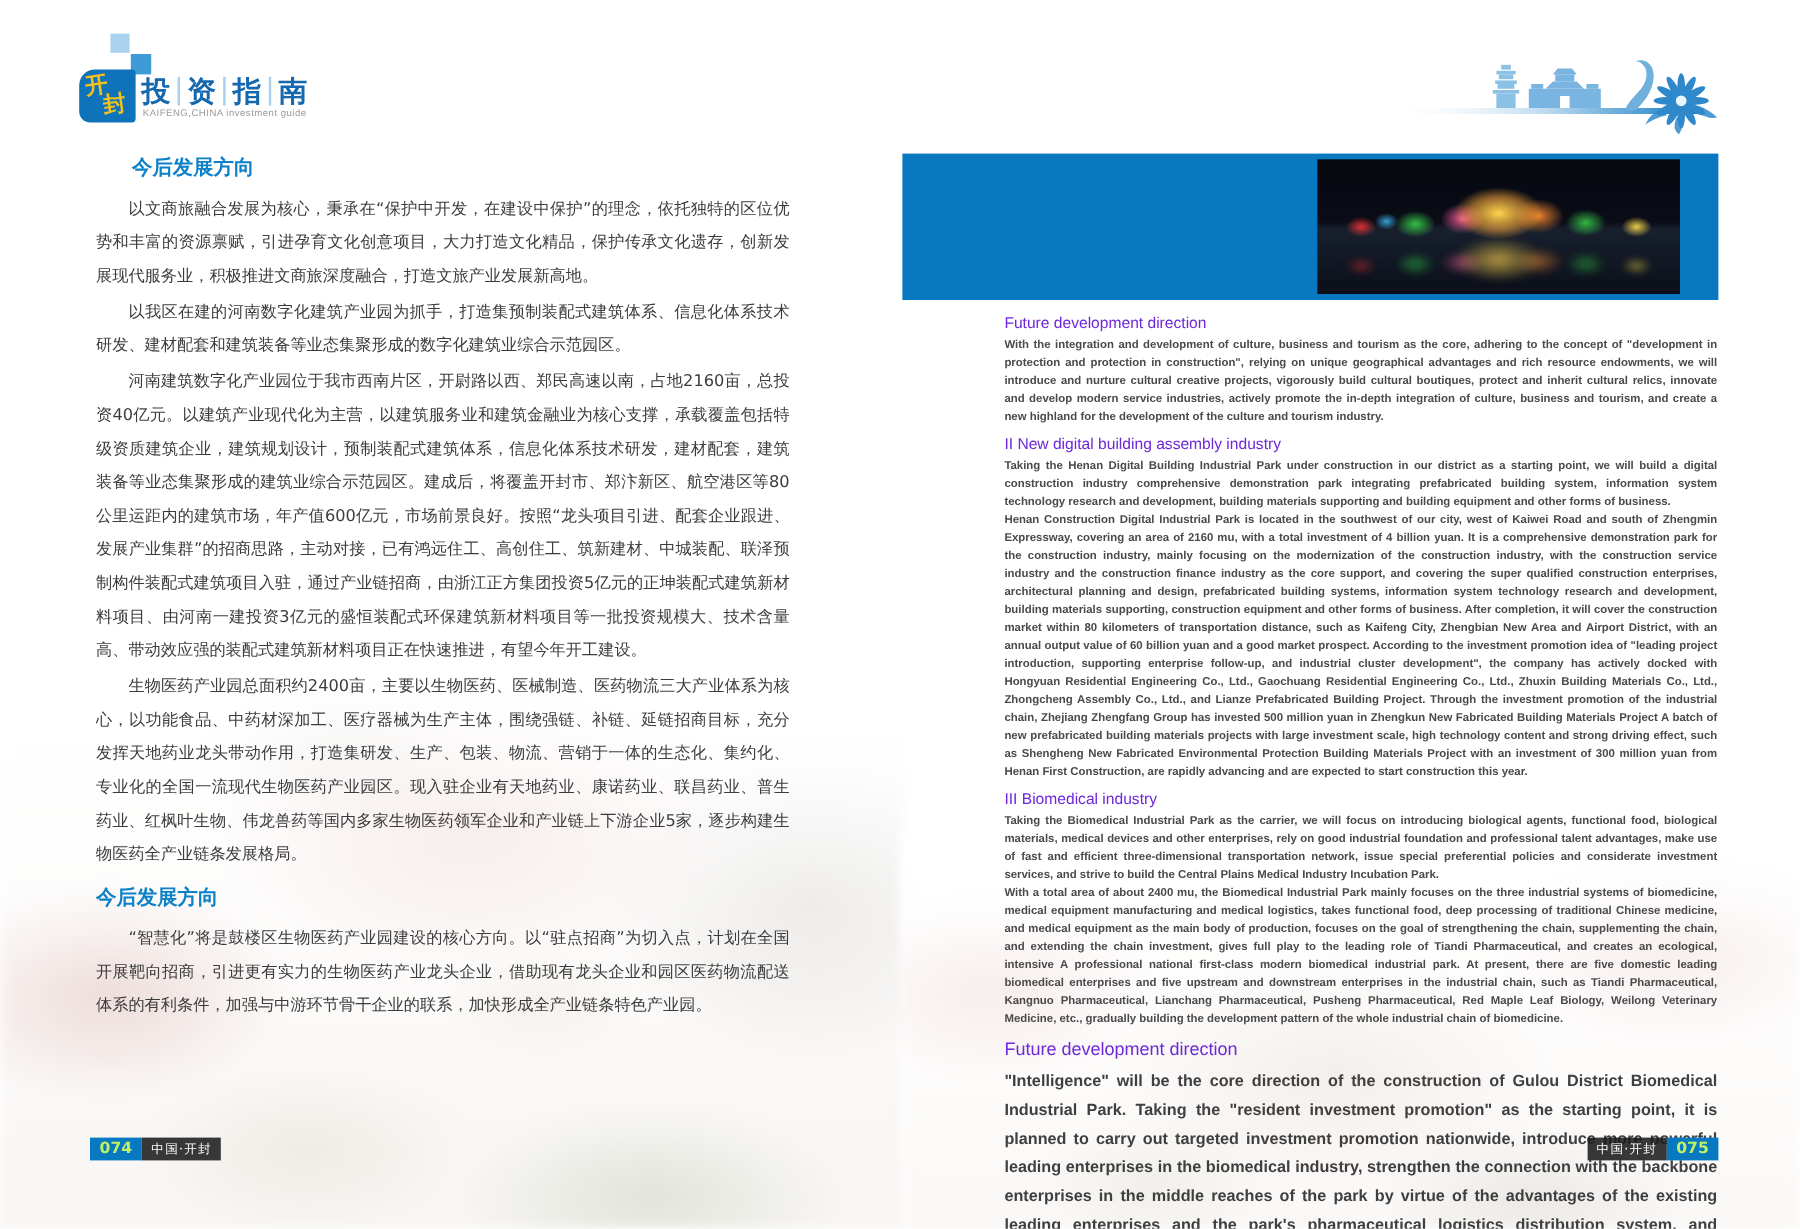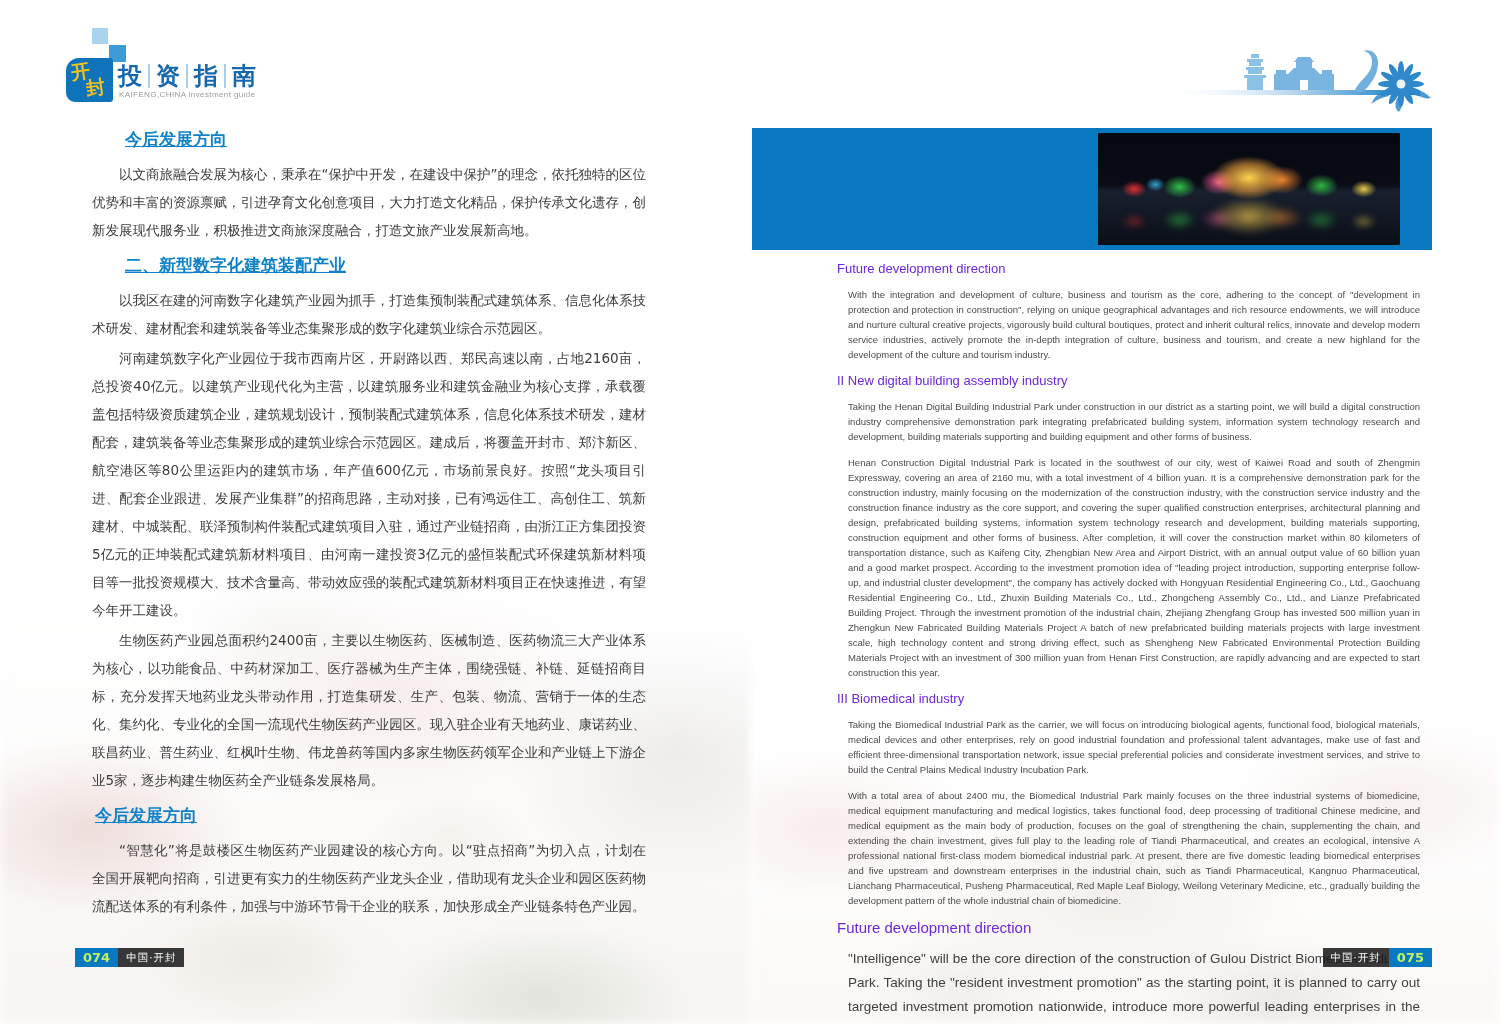--- a/index.html
+++ b/index.html
@@ -47,23 +47,23 @@
        font-family:"DejaVu Sans","Liberation Sans",sans-serif;}
   .logo-title i{display:block;width:2px;height:24px;background:#a9cfec;margin:0 6px;}
   .logo-sub{position:absolute;left:119px;top:90px;font-size:8px;color:#9a9a9a;letter-spacing:.4px;text-align:center;}
 
   
   .deco{position:absolute;left:1158px;top:46px;width:274px;height:66px;z-index:5;}
 
   
   .col-left{position:absolute;left:80px;top:118px;width:578px;z-index:3;
             font-family:"DejaVu Sans","Liberation Sans",sans-serif;}
-  .cn-h{color:#0e82c8;font-size:17px;font-weight:bold;margin:10px 15px 9px;text-decoration:underline;}
+  .cn-h{color:#0e82c8;font-size:17px;font-weight:bold;margin:10px 0 9px;}
   .cn-h.ind{padding-left:30px;}
-  .cn-p{font-size:13.5px;line-height:28px;color:#3c3c3c;text-align:justify;margin:0 12px 2px;}
+  .cn-p{font-size:13.5px;line-height:28px;color:#3c3c3c;text-align:justify;margin:0 0 2px;}
   .cn-p.indent{text-indent:2em;}
 
   
   .banner{position:absolute;left:752px;top:128px;width:680px;height:122px;background:#0878c0;z-index:2;}
   .banner-photo{position:absolute;left:346px;top:5px;width:302px;height:112px;background-color:#05060e;overflow:hidden;
     background-image:
       radial-gradient(ellipse 52px 30px at 50% 40%, #ffd24d 0%, rgba(255,170,60,.55) 45%, transparent 72%),
       radial-gradient(ellipse 26px 18px at 40% 44%, rgba(255,95,158,.9), transparent 70%),
       radial-gradient(ellipse 30px 20px at 61% 42%, rgba(255,140,46,.9), transparent 70%),
       radial-gradient(ellipse 24px 16px at 27% 48%, rgba(55,211,74,.9), transparent 70%),
@@ -79,21 +79,21 @@
       radial-gradient(ellipse 30px 16px at 61% 48%, rgba(255,140,46,.6), transparent 70%),
       radial-gradient(ellipse 24px 14px at 27% 52%, rgba(55,211,74,.6), transparent 70%),
       radial-gradient(ellipse 24px 14px at 74% 52%, rgba(55,211,74,.55), transparent 70%),
       radial-gradient(ellipse 18px 10px at 12% 55%, rgba(238,51,51,.6), transparent 70%),
       radial-gradient(ellipse 18px 10px at 88% 55%, rgba(255,222,77,.6), transparent 70%);}
 
   
   .col-right{position:absolute;left:837px;top:254px;width:594px;z-index:3;}
   .en-h{color:#6d28d9;font-size:13px;font-weight:400;margin:7px 0 4px;}
   .en-h.big{font-size:15px;margin-top:9px;margin-bottom:6px;}
-  .en-p{font-size:9.5px;line-height:15px;color:#4a4a4a;text-align:justify;margin:11px;}
+  .en-p{font-size:9.5px;line-height:15px;color:#4a4a4a;text-align:justify;margin:0;font-weight:bold;}
   .en-p.large{font-size:13.5px;line-height:24px;color:#3f3f3f;}
 
   
   .badge{position:absolute;display:flex;height:19px;z-index:6;font-family:"DejaVu Sans","Liberation Sans",sans-serif;}
   .badge-l{left:75px;top:948px;}
   .badge-r{right:68px;top:948px;}
   .b-num{background:#0878c0;color:#bef264;font-weight:bold;font-size:13px;display:flex;align-items:center;padding:0 8px;}
   .b-label{background:rgba(28,28,30,.88);color:#fff;font-size:10.5px;display:flex;align-items:center;padding:4px 8px;letter-spacing:1px;}
 </style>
 </head>
@@ -192,21 +192,20 @@
           <ellipse cx="0" cy="-12" rx="3.2" ry="11"></ellipse>
         </g>
       <circle cx="0" cy="0" r="4.5" fill="#eaf4fb"></circle>
     </g>
   </svg>
 
   <main class="col-left">
     <h3 class="cn-h ind">今后发展方向</h3>
     <p class="cn-p indent">以文商旅融合发展为核心，秉承在“保护中开发，在建设中保护”的理念，依托独特的区位优势和丰富的资源禀赋，引进孕育文化创意项目，大力打造文化精品，保护传承文化遗存，创新发展现代服务业，积极推进文商旅深度融合，打造文旅产业发展新高地。</p>
 
-    <h3 class="cn-h ind">二、新型数字化建筑装配产业</h3>
     <p class="cn-p indent">以我区在建的河南数字化建筑产业园为抓手，打造集预制装配式建筑体系、信息化体系技术研发、建材配套和建筑装备等业态集聚形成的数字化建筑业综合示范园区。</p>
     <p class="cn-p indent">河南建筑数字化产业园位于我市西南片区，开尉路以西、郑民高速以南，占地2160亩，总投资40亿元。以建筑产业现代化为主营，以建筑服务业和建筑金融业为核心支撑，承载覆盖包括特级资质建筑企业，建筑规划设计，预制装配式建筑体系，信息化体系技术研发，建材配套，建筑装备等业态集聚形成的建筑业综合示范园区。建成后，将覆盖开封市、郑汴新区、航空港区等80公里运距内的建筑市场，年产值600亿元，市场前景良好。按照“龙头项目引进、配套企业跟进、发展产业集群”的招商思路，主动对接，已有鸿远住工、高创住工、筑新建材、中城装配、联泽预制构件装配式建筑项目入驻，通过产业链招商，由浙江正方集团投资5亿元的正坤装配式建筑新材料项目、由河南一建投资3亿元的盛恒装配式环保建筑新材料项目等一批投资规模大、技术含量高、带动效应强的装配式建筑新材料项目正在快速推进，有望今年开工建设。</p>
 
     <p class="cn-p indent">生物医药产业园总面积约2400亩，主要以生物医药、医械制造、医药物流三大产业体系为核心，以功能食品、中药材深加工、医疗器械为生产主体，围绕强链、补链、延链招商目标，充分发挥天地药业龙头带动作用，打造集研发、生产、包装、物流、营销于一体的生态化、集约化、专业化的全国一流现代生物医药产业园区。现入驻企业有天地药业、康诺药业、联昌药业、普生药业、红枫叶生物、伟龙兽药等国内多家生物医药领军企业和产业链上下游企业5家，逐步构建生物医药全产业链条发展格局。</p>
 
     <h3 class="cn-h">今后发展方向</h3>
     <p class="cn-p indent">“智慧化”将是鼓楼区生物医药产业园建设的核心方向。以“驻点招商”为切入点，计划在全国开展靶向招商，引进更有实力的生物医药产业龙头企业，借助现有龙头企业和园区医药物流配送体系的有利条件，加强与中游环节骨干企业的联系，加快形成全产业链条特色产业园。</p>
   </main>
 
   <div class="banner">

